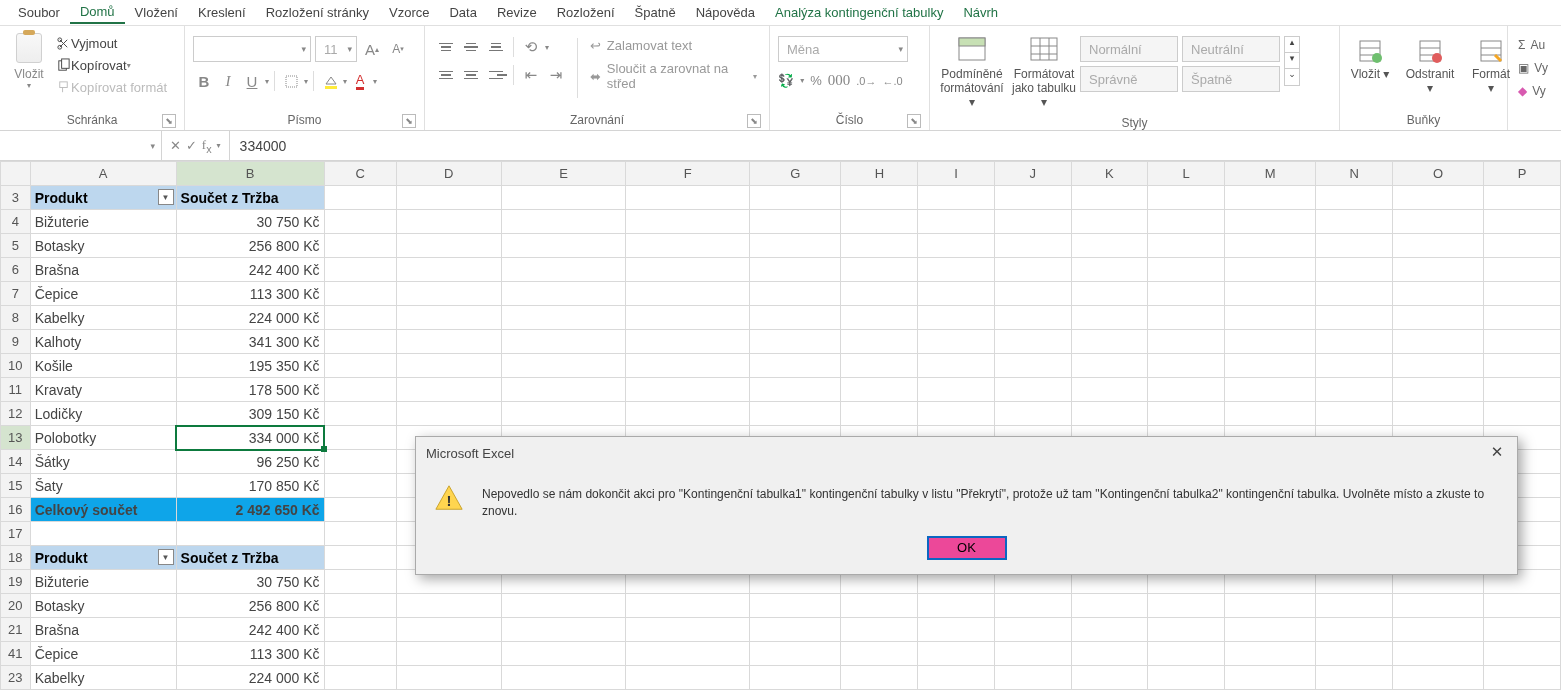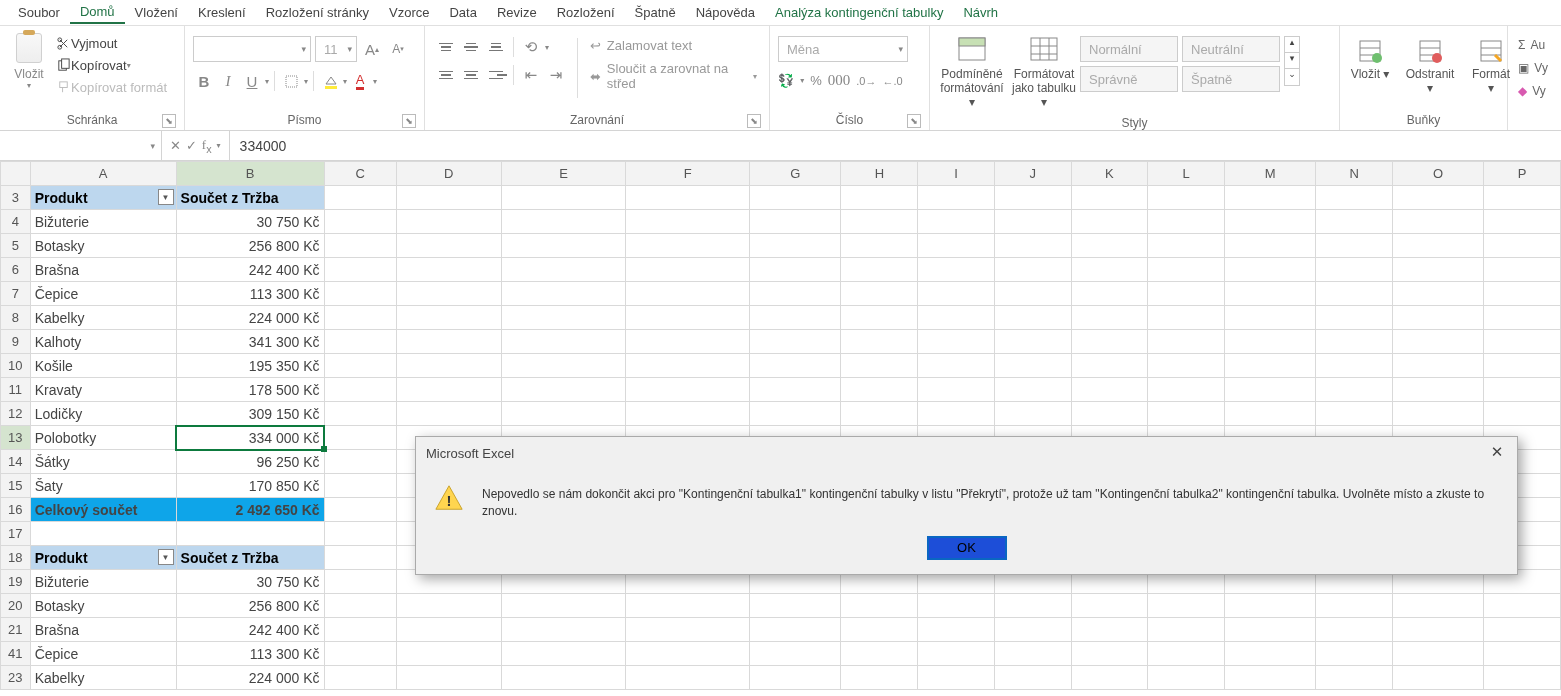--- a/index.html
+++ b/index.html
@@ -94,21 +94,21 @@
 .selected-cell::after { content:""; position:absolute; right:-3px; bottom:-3px; width:6px; height:6px; background:#0d7a3e;}
 
 
 .dialog { position:absolute; left:415px; top:436px; width:1103px; background:#f0f0f0; border:1px solid #aaa; box-shadow:4px 4px 12px rgba(0,0,0,0.35); z-index:100;}
 .dlg-title { display:flex; justify-content:space-between; align-items:center; padding:6px 10px; font-size:13px;}
 .dlg-close { width:20px; height:20px; text-align:center; cursor:pointer; font-size:15px;}
 .dlg-body { display:flex; padding:14px 18px 10px; gap:18px; align-items:flex-start;}
 .dlg-icon { width:30px; height:30px; flex-shrink:0;}
 .dlg-msg { font-size:12px; color:#333; line-height:1.4; padding-top:3px;}
 .dlg-btns { text-align:center; padding:6px 0 14px;}
-.dlg-ok { width:80px; height:24px; border:2px solid #0a66c2; background:#1d4ed8; font-size:13px; cursor:pointer;}
+.dlg-ok { width:80px; height:24px; border:2px solid #0a66c2; background:#ec4899; font-size:13px; cursor:pointer;}
 
 </style>
 </head>
 <body>
 
 <div class="menubar" id="menubar">
     <div>Soubor</div>
     <div class="active">Domů</div>
     <div>Vložení</div>
     <div>Kreslení</div>

